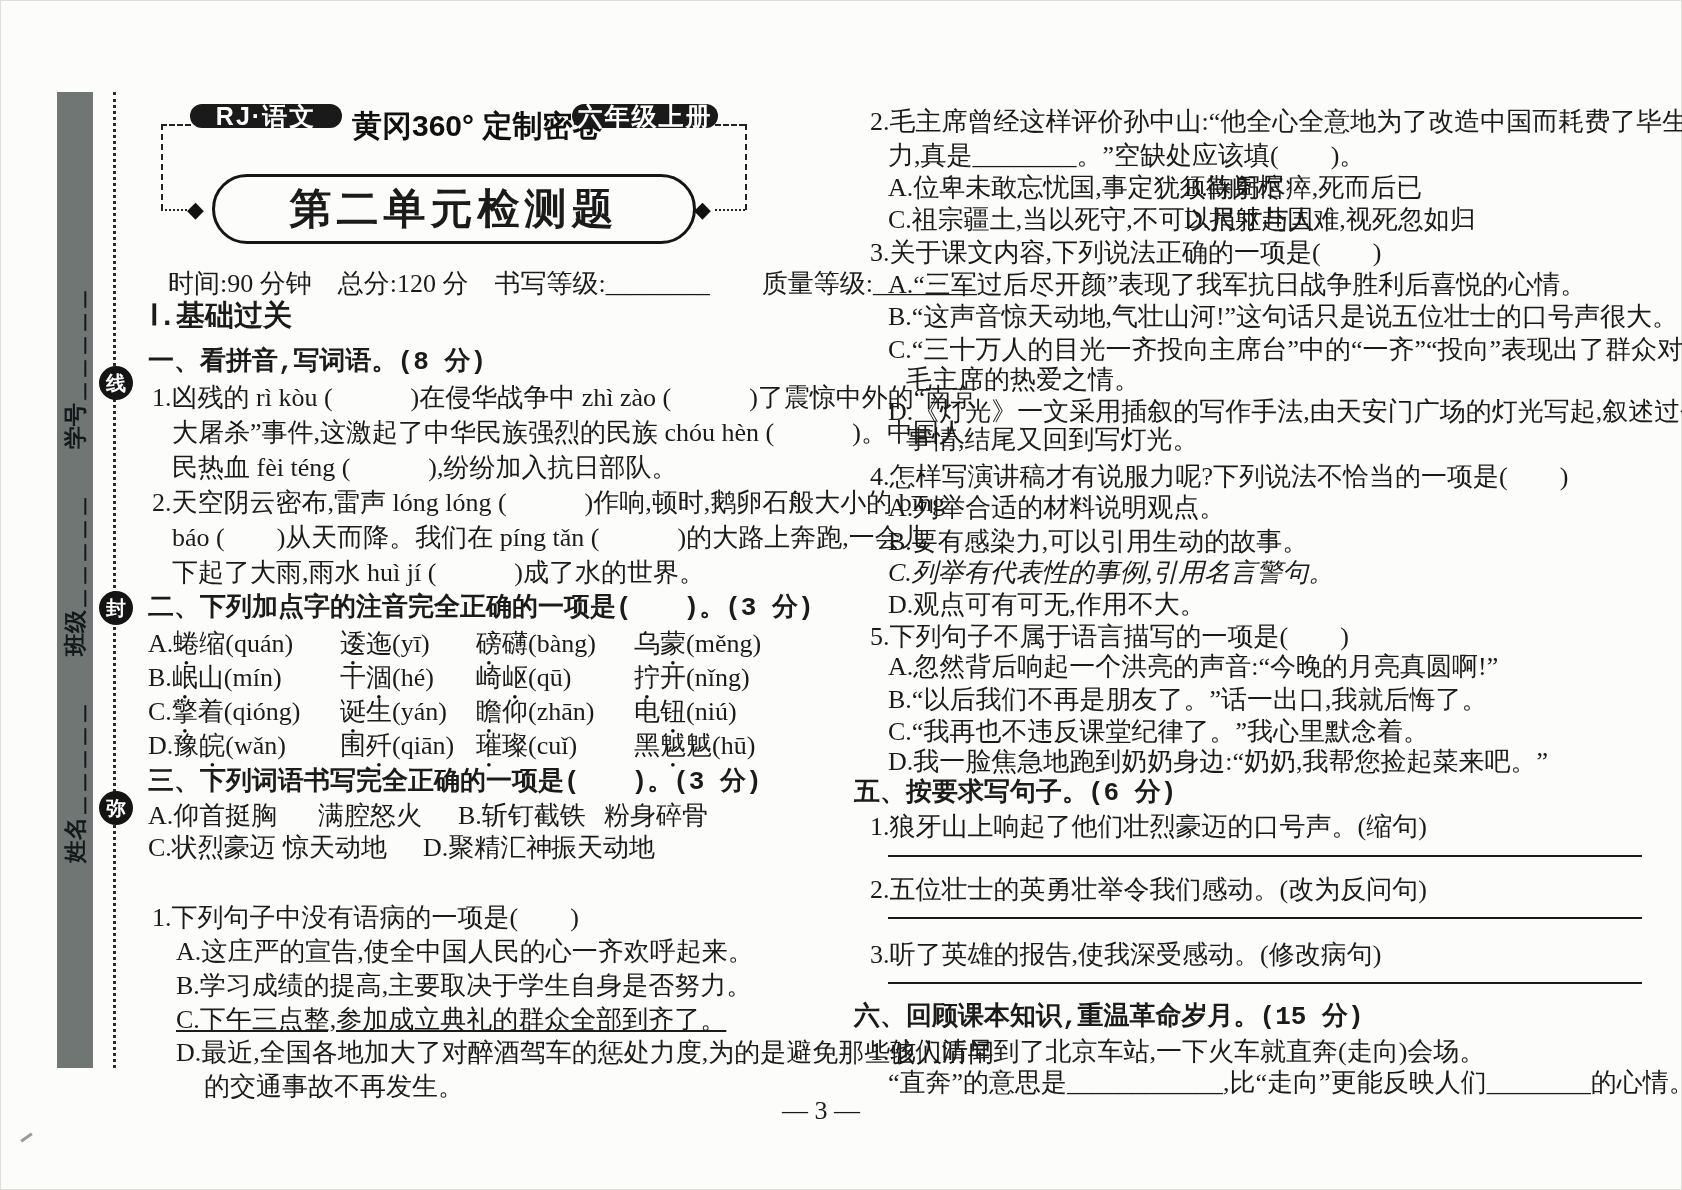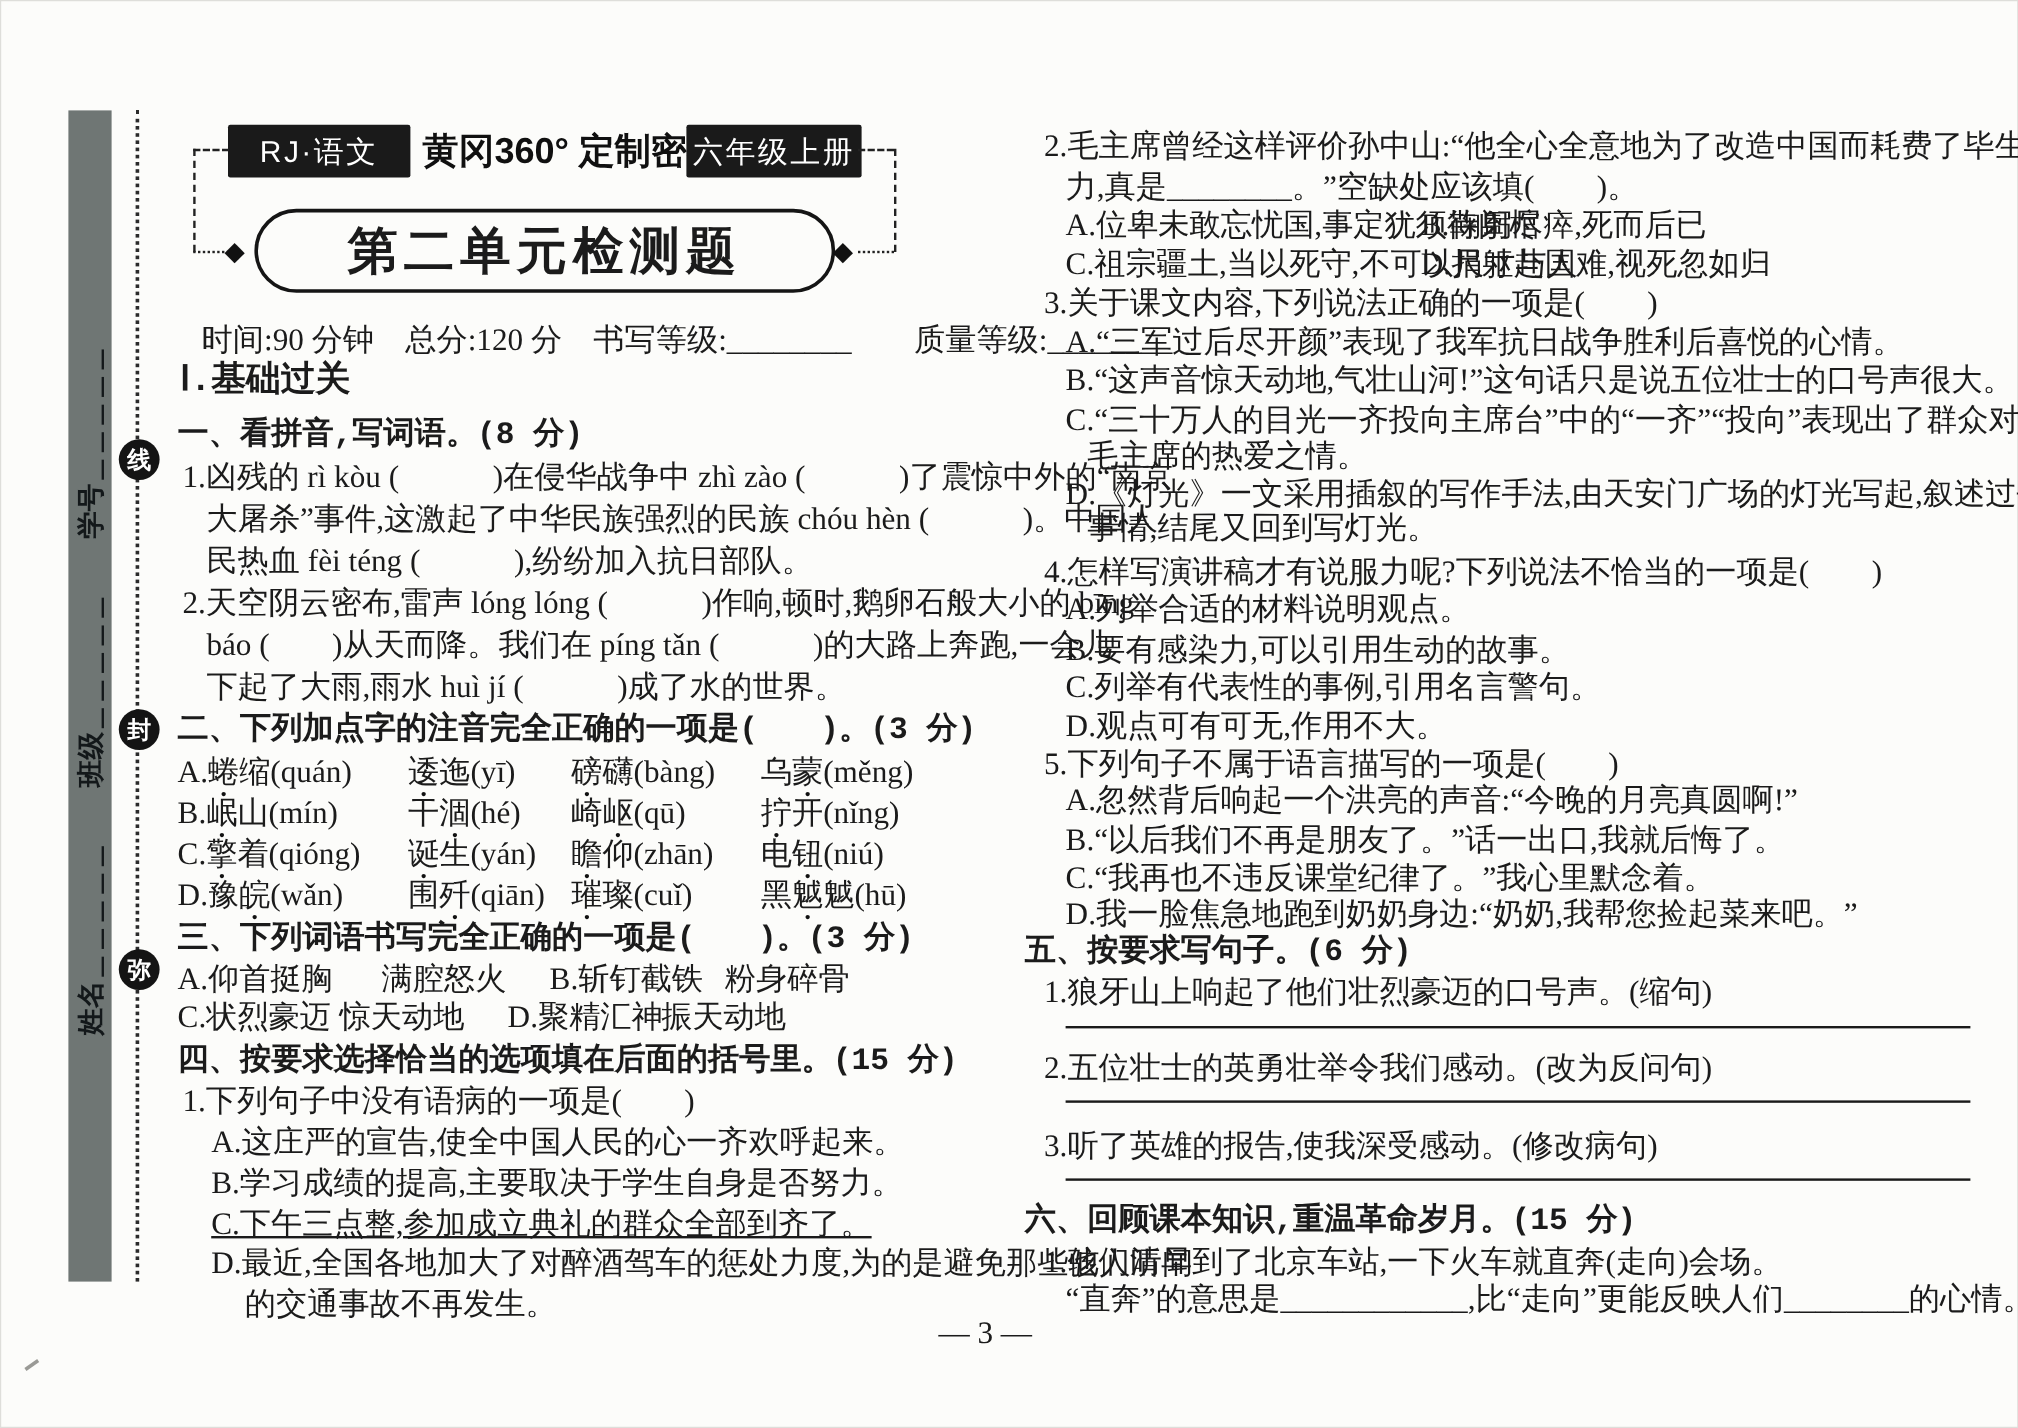--- a/index.html
+++ b/index.html
@@ -23,22 +23,22 @@
   }
   .foldline { position:absolute; left:113px; top:92px; height:976px; width:0; border-left:3px dotted #2b2b2b; }
   .seal {
     position:absolute; left:99px; width:34px; height:34px; border-radius:50%;
     background:#141414; color:#fff; font-family:"Liberation Sans", sans-serif;
     font-weight:700; font-size:20px; display:flex; align-items:center; justify-content:center;
   }
 
   
   .pill {
-    position:absolute; top:104px; height:44px; background:#1a1a1a; color:#fff;
-    border-radius:2px; font-family:"Liberation Sans", sans-serif; font-weight:400;
+    position:absolute; top:104px; height:24px; background:#1a1a1a; color:#fff;
+    border-radius:13px; font-family:"Liberation Sans", sans-serif; font-weight:700;
     font-size:25px; letter-spacing:2px; display:flex; align-items:center; justify-content:center;
   }
   .series { position:absolute; left:352px; top:106px; font-family:"Liberation Sans", sans-serif;
             font-weight:700; font-size:30px; color:#101010; white-space:nowrap; }
   .stadium {
     position:absolute; left:212px; top:174px; width:478px; height:64px;
     border:3px solid #151515; border-radius:35px;
     display:flex; align-items:center; justify-content:center;
     font-family:"Liberation Sans", sans-serif; font-weight:700; font-size:42px; letter-spacing:5px;
   }
@@ -136,21 +136,20 @@
     <span>B.斩钉截铁</span>
     <span>粉身碎骨</span>
   </div>
   <div class="line g4 g4-row-c" style="left:148px; top:832px;">
     <span>C.状烈豪迈</span>
     <span>惊天动地</span>
     <span>D.聚精汇神</span>
     <span>振天动地</span>
   </div>
 
-  <div class="line hd" style="left:148px; top:868px;">四、按要求选择恰当的选项填在后面的括号里。(15 分)</div>
   <div class="line" style="left:152px; top:902px;">1.下列句子中没有语病的一项是(　　)</div>
   <div class="line" style="left:176px; top:936px;">A.这庄严的宣告,使全中国人民的心一齐欢呼起来。</div>
   <div class="line" style="left:176px; top:970px;">B.学习成绩的提高,主要取决于学生自身是否努力。</div>
   <div class="line" style="left:176px; top:1004px;text-decoration:underline;">C.下午三点整,参加成立典礼的群众全部到齐了。</div>
   <div class="line" style="left:176px; top:1037px;">D.最近,全国各地加大了对醉酒驾车的惩处力度,为的是避免那些骇人听闻</div>
   <div class="line" style="left:204px; top:1071px;">的交通事故不再发生。</div>
 
   <div class="line" style="left:870px; top:106px;">2.毛主席曾经这样评价孙中山:“他全心全意地为了改造中国而耗费了毕生精</div>
   <div class="line" style="left:888px; top:140px;">力,真是________。”空缺处应该填(　　)。</div>
   <div class="line g2" style="left:888px; top:172px;">
@@ -166,21 +165,21 @@
   <div class="line" style="left:888px; top:269px;">A.“三军过后尽开颜”表现了我军抗日战争胜利后喜悦的心情。</div>
   <div class="line" style="left:888px; top:301px;">B.“这声音惊天动地,气壮山河!”这句话只是说五位壮士的口号声很大。</div>
   <div class="line" style="left:888px; top:334px;">C.“三十万人的目光一齐投向主席台”中的“一齐”“投向”表现出了群众对</div>
   <div class="line" style="left:906px; top:364px;">毛主席的热爱之情。</div>
   <div class="line" style="left:888px; top:396px;">D.《灯光》一文采用插叙的写作手法,由天安门广场的灯光写起,叙述过去的</div>
   <div class="line" style="left:906px; top:424px;">事情,结尾又回到写灯光。</div>
 
   <div class="line" style="left:870px; top:461px;">4.怎样写演讲稿才有说服力呢?下列说法不恰当的一项是(　　)</div>
   <div class="line" style="left:888px; top:492px;">A.列举合适的材料说明观点。</div>
   <div class="line" style="left:888px; top:526px;">B.要有感染力,可以引用生动的故事。</div>
-  <div class="line" style="left:888px; top:557px;">C.列举有代表性的事例,引用名言警句。</div>
+  <div class="line" style="left:888px; top:557px;font-style:italic;">C.列举有代表性的事例,引用名言警句。</div>
   <div class="line" style="left:888px; top:589px;">D.观点可有可无,作用不大。</div>
 
   <div class="line" style="left:870px; top:621px;">5.下列句子不属于语言描写的一项是(　　)</div>
   <div class="line" style="left:888px; top:651px;">A.忽然背后响起一个洪亮的声音:“今晚的月亮真圆啊!”</div>
   <div class="line" style="left:888px; top:684px;">B.“以后我们不再是朋友了。”话一出口,我就后悔了。</div>
   <div class="line" style="left:888px; top:716px;">C.“我再也不违反课堂纪律了。”我心里默念着。</div>
   <div class="line" style="left:888px; top:746px;">D.我一脸焦急地跑到奶奶身边:“奶奶,我帮您捡起菜来吧。”</div>
 
   <div class="line hd" style="left:854px; top:777px;">五、按要求写句子。(6 分)</div>
   <div class="line" style="left:870px; top:811px;">1.狼牙山上响起了他们壮烈豪迈的口号声。(缩句)</div>

